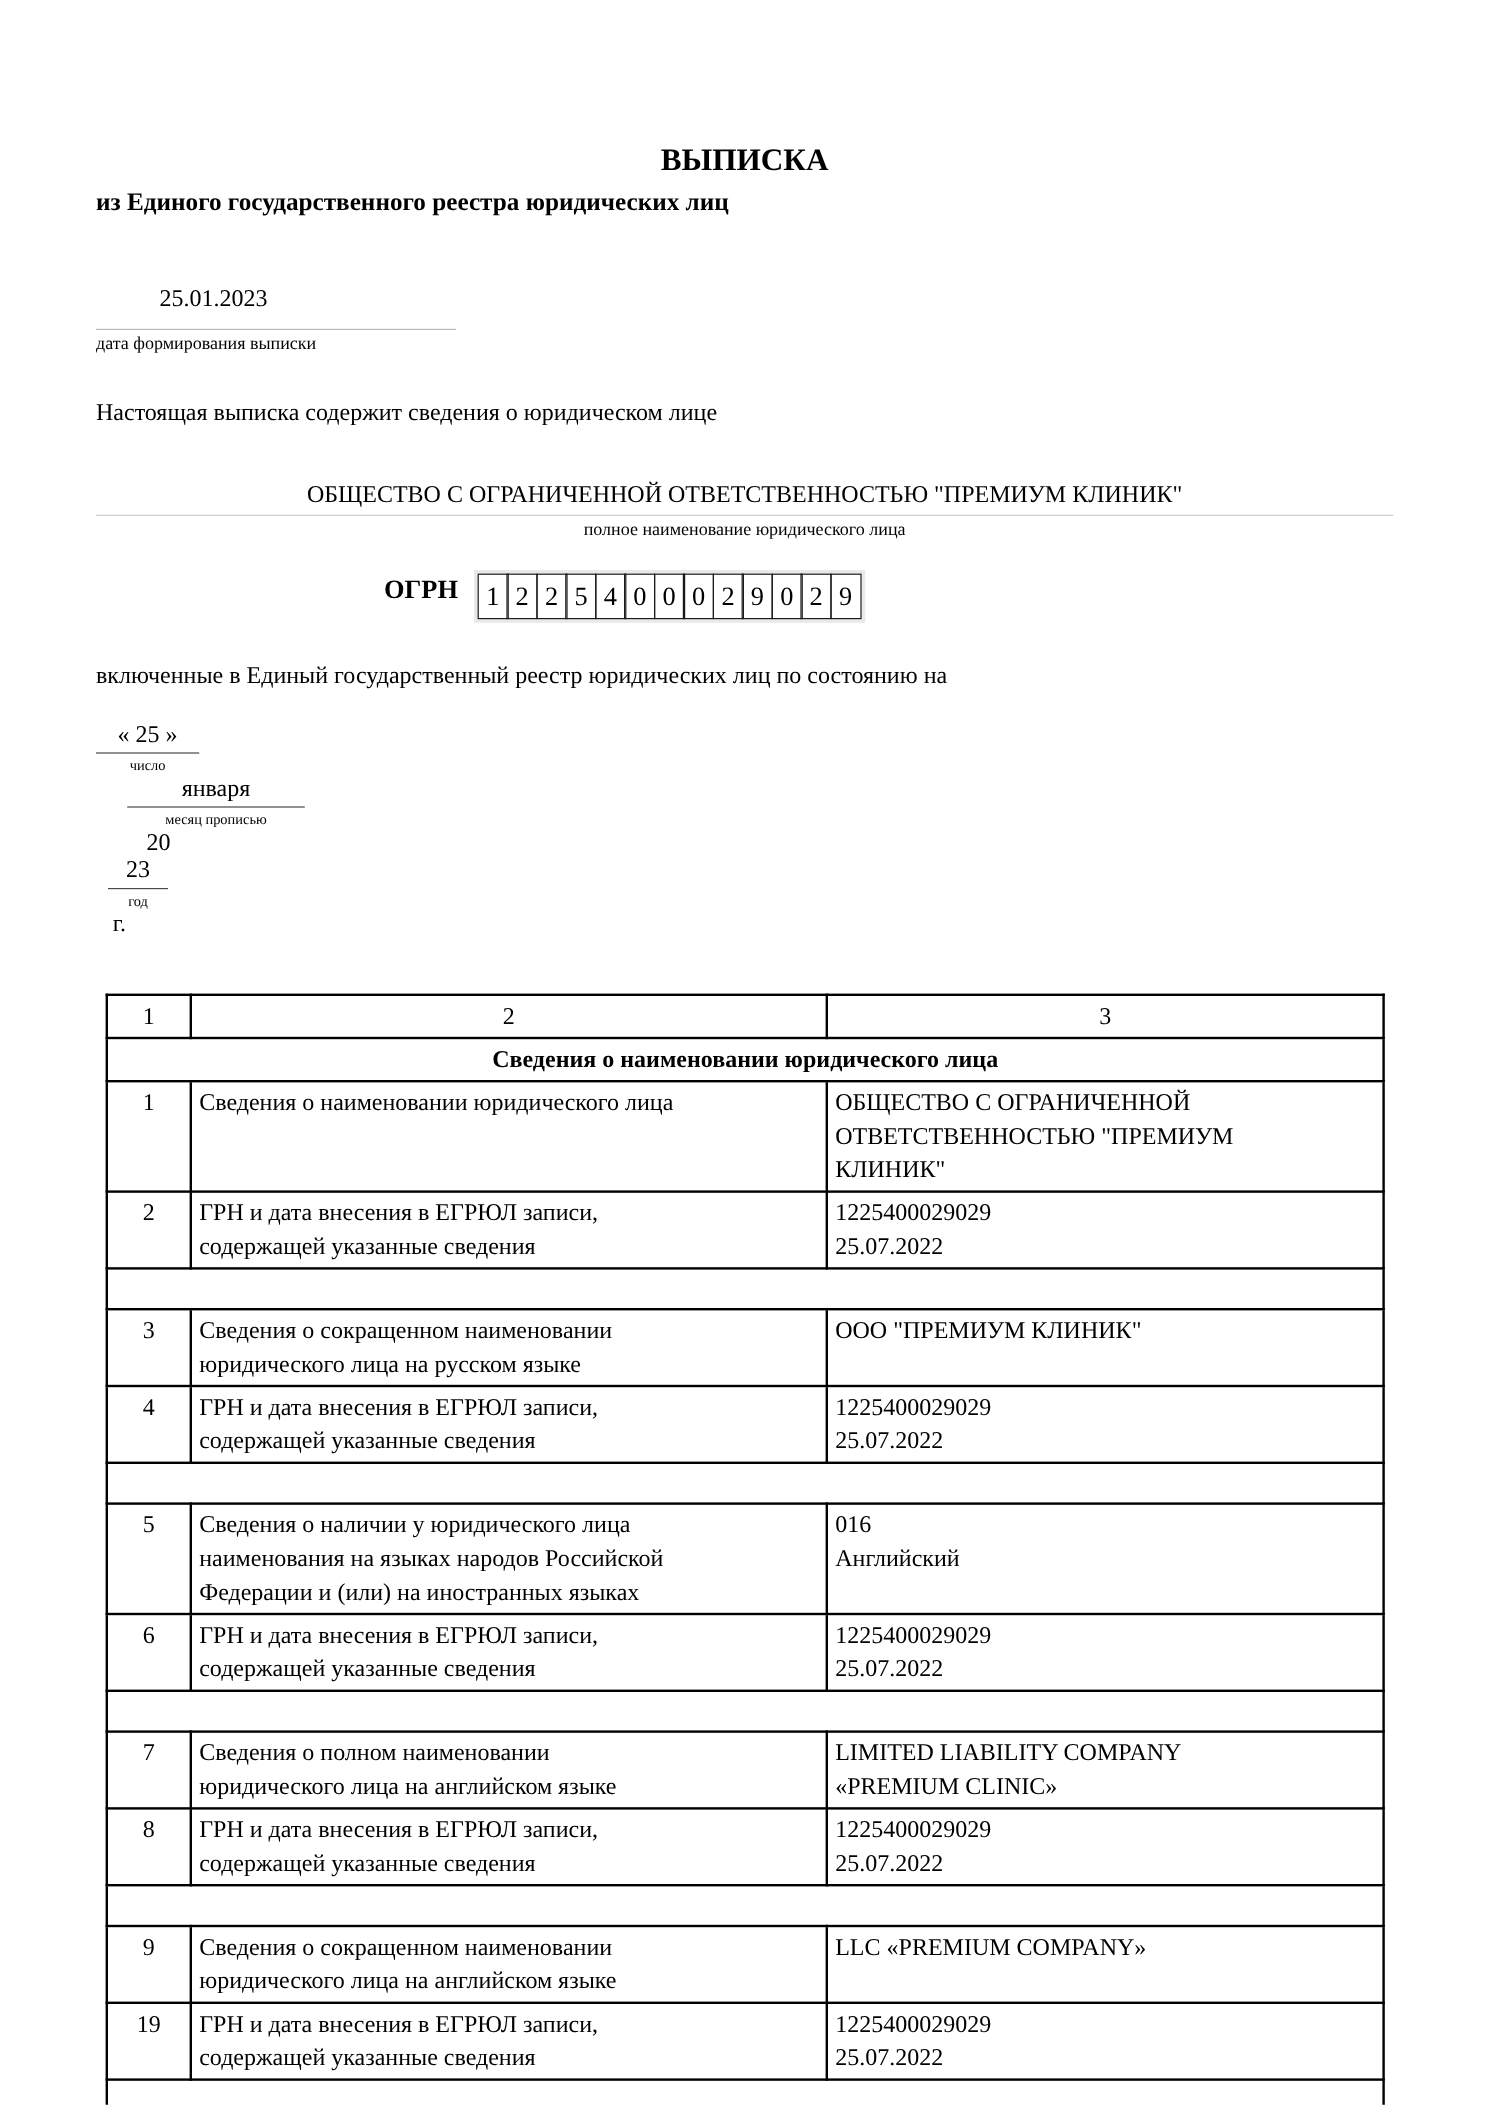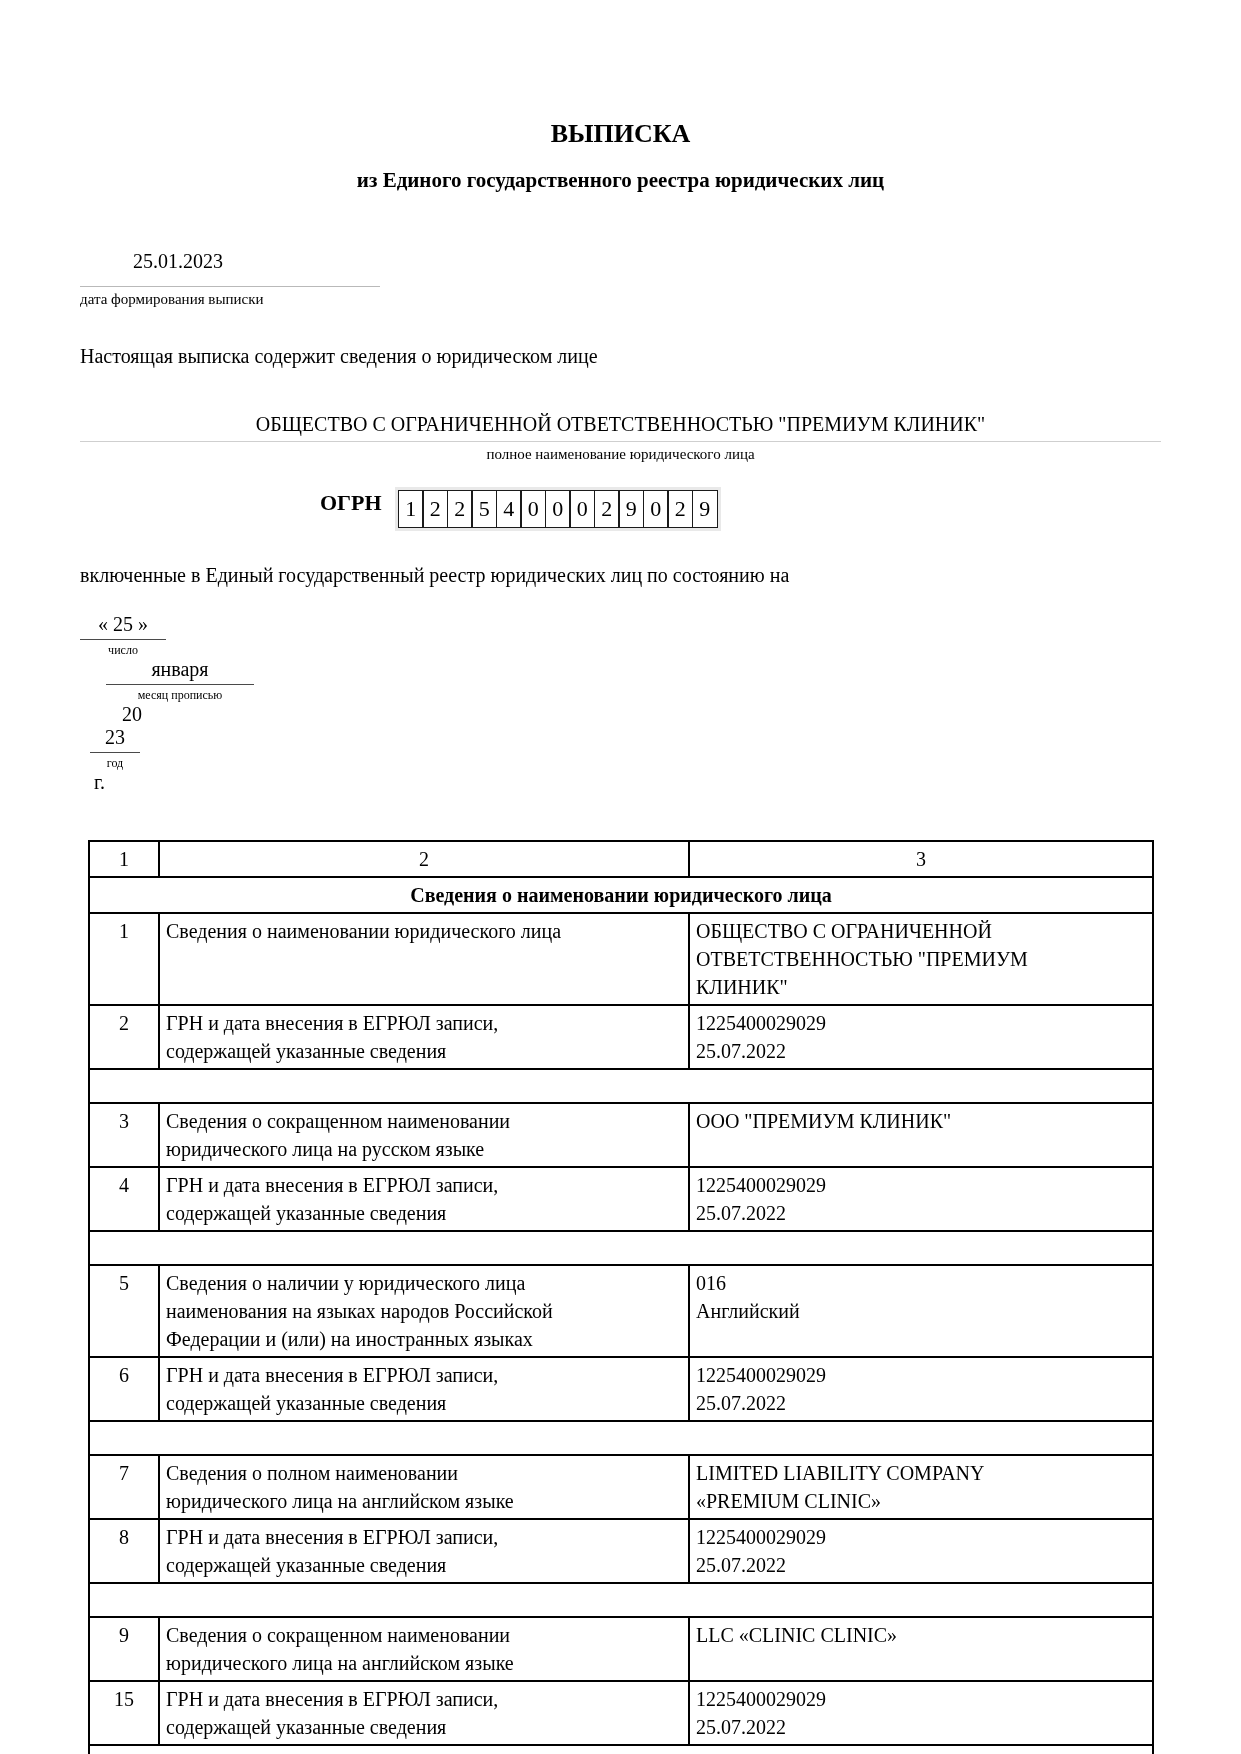--- a/index.html
+++ b/index.html
@@ -5,21 +5,21 @@
   * { margin: 0; padding: 0; box-sizing: border-box; }
   html, body { background: #ffffff; }
   body {
     width: 1241px; height: 1754px;
     padding: 86px 80px 0 80px;
     font-family: "Liberation Serif", "DejaVu Serif", serif;
     color: #000;
     position: relative;
   }
   .doc-title { text-align: center; font-weight: bold; font-size: 26px; margin-top: 33px; }
-  .doc-subtitle { text-align: center; font-weight: bold; font-size: 21px; margin-top: 19px; }
+  .doc-subtitle { font-weight: bold; font-size: 21px; margin-top: 7px; }
   .formation-date { margin-top: 57px; padding-left: 53px; font-size: 20px; }
   .formation-rule { width: 300px; height: 0; border-bottom: 1px solid #b9b9b9; margin-top: 13px; }
   .formation-label { font-size: 15px; margin-top: 4px; }
   .intro { margin-top: 37px; font-size: 20px; }
   .company-block { margin-top: 45px; border-bottom: 1px solid #cfcfcf; padding-bottom: 5px; }
   .company-name { text-align: center; font-size: 20px; }
   .company-label { text-align: center; font-size: 15px; margin-top: 4px; }
   .ogrn-row { margin-top: 27px; margin-left: 240px; display: flex; align-items: flex-start; }
   .ogrn-label { font-weight: bold; font-size: 22px; margin-right: 16px; }
   .ogrn-grid { display: flex; box-shadow: 0 0 0 3px #e9e9e9; background: #fff; }
@@ -204,24 +204,24 @@
         <td>1225400029029
 25.07.2022</td>
       </tr>
       <tr class="spacer-row">
         <td colspan="3"></td>
       </tr>
       <tr>
         <td class="c-center">9</td>
         <td>Сведения о сокращенном наименовании
 юридического лица на английском языке</td>
-        <td>LLC «CLINIC CLINIC»</td>
-      </tr>
-      <tr>
-        <td class="c-center">15</td>
+        <td>LLC «PREMIUM COMPANY»</td>
+      </tr>
+      <tr>
+        <td class="c-center">19</td>
         <td>ГРН и дата внесения в ЕГРЮЛ записи,
 содержащей указанные сведения</td>
         <td>1225400029029
 25.07.2022</td>
       </tr>
       <tr class="spacer-row">
         <td colspan="3"></td>
       </tr>
     </tbody>
 </table>

